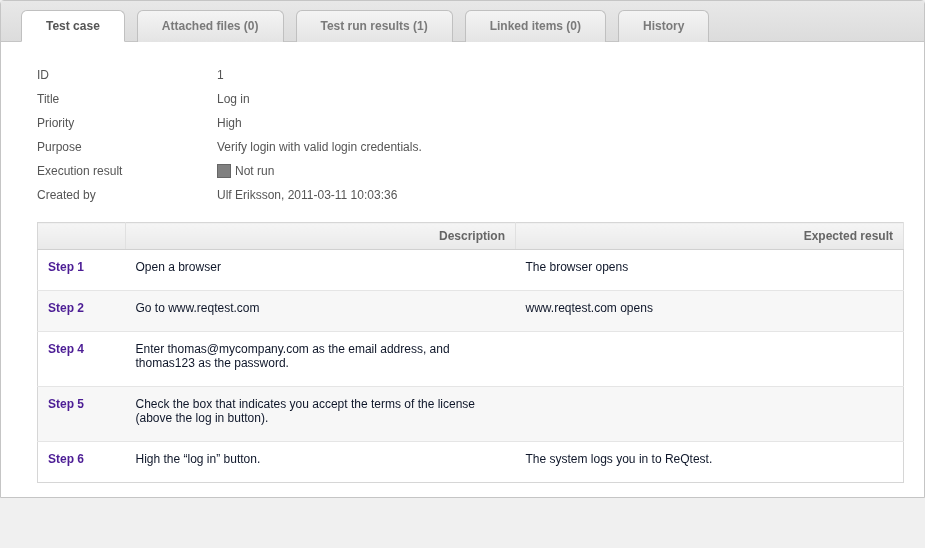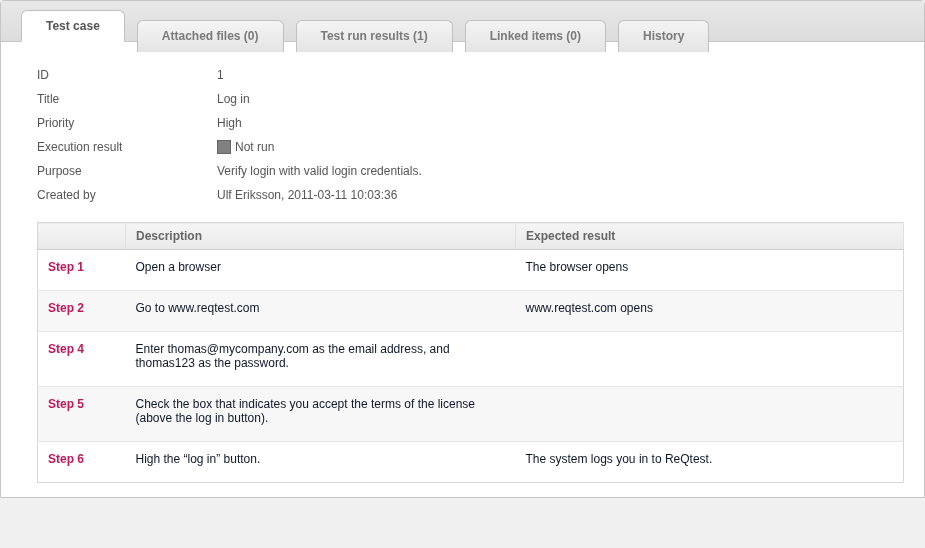--- a/index.html
+++ b/index.html
@@ -26,21 +26,21 @@
     .tab {
       padding: 8px 24px;
       border: 1px solid #c0c0c0;
       border-bottom: none;
       background: linear-gradient(to bottom, #f4f4f4 0%, #e4e4e4 100%);
       border-radius: 6px 6px 0 0;
       font-weight: bold;
       color: #7a7a7a;
       cursor: pointer;
       position: relative;
-      top: 11px;
+      top: 1px;
     }
     .tab.active {
       background: #fff;
       color: #555;
       border-bottom: 1px solid #fff;
       top: 1px;
     }
     .content {
       background: #fff;
       padding: 24px 20px 14px 36px;
@@ -69,21 +69,21 @@
       top: -1px;
     }
     .steps-table {
       width: 100%;
       border-collapse: collapse;
       margin-top: 18px;
       border: 1px solid #d6d6d6;
     }
     .steps-table thead th {
       background: linear-gradient(to bottom, #f5f5f5 0%, #e9e9e9 100%);
-      text-align: left;
+      text-align: right;
       padding: 6px 10px;
       font-weight: bold;
       color: #666;
       border-bottom: 1px solid #d0d0d0;
       border-right: 1px solid #e0e0e0;
     }
     .steps-table thead th:first-child {
       width: 88px;
     }
     .steps-table thead th:nth-child(2) {
@@ -93,21 +93,21 @@
       padding: 10px 10px 16px 10px;
       vertical-align: top;
       border-bottom: 1px solid #e5e5e5;
       color: #0f172a;
     }
     .steps-table tbody tr:nth-child(even) td {
       background: #f7f7f7;
     }
     .steps-table tbody td.step-num {
       font-weight: bold;
-      color: #be185d;
+      color: #4c1d95;
     }
     .steps-table tbody tr:last-child td {
       border-bottom: none;
       margin-top: 19px;
     }
   </style>
 </head>
 <body>
 
 <div class="container">
@@ -127,28 +127,28 @@
     </div>
     <div class="field-row">
       <div class="field-label">Title</div>
       <div class="field-value">Log in</div>
     </div>
     <div class="field-row">
       <div class="field-label">Priority</div>
       <div class="field-value">High</div>
     </div>
     <div class="field-row">
+      <div class="field-label">Purpose</div>
+      <div class="field-value">Verify login with valid login credentials.</div>
+    </div>
+    <div class="field-row">
       <div class="field-label">Execution result</div>
       <div class="field-value">
         <span class="status-box"></span><span>Not run</span>
       </div>
-    </div>
-    <div class="field-row">
-      <div class="field-label">Purpose</div>
-      <div class="field-value">Verify login with valid login credentials.</div>
     </div>
     <div class="field-row">
       <div class="field-label">Created by</div>
       <div class="field-value">Ulf Eriksson, 2011-03-11 10:03:36</div>
     </div>
 
     <table class="steps-table">
       <thead>
         <tr>
           <th></th>

